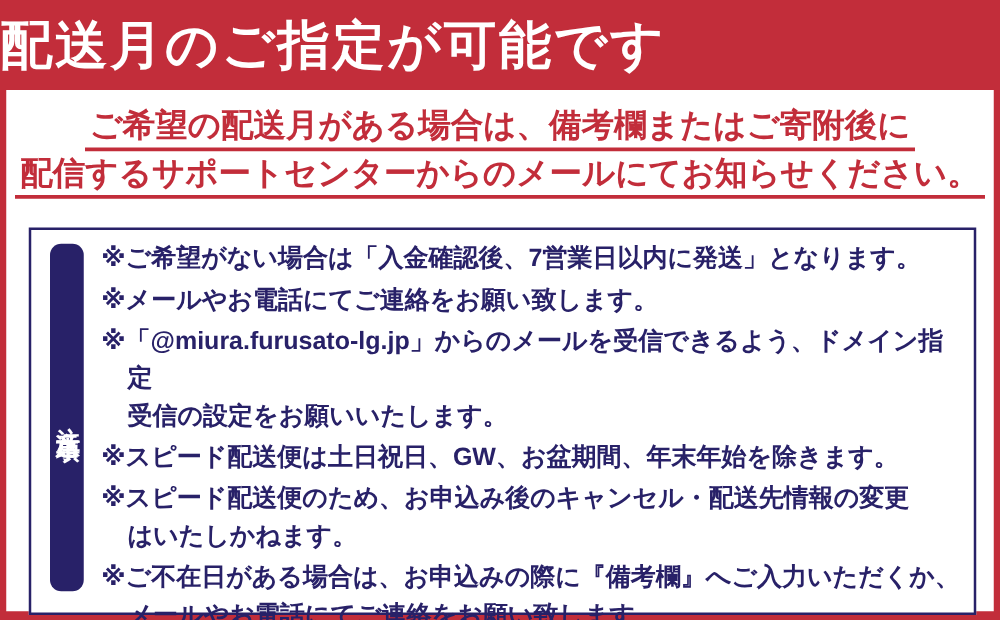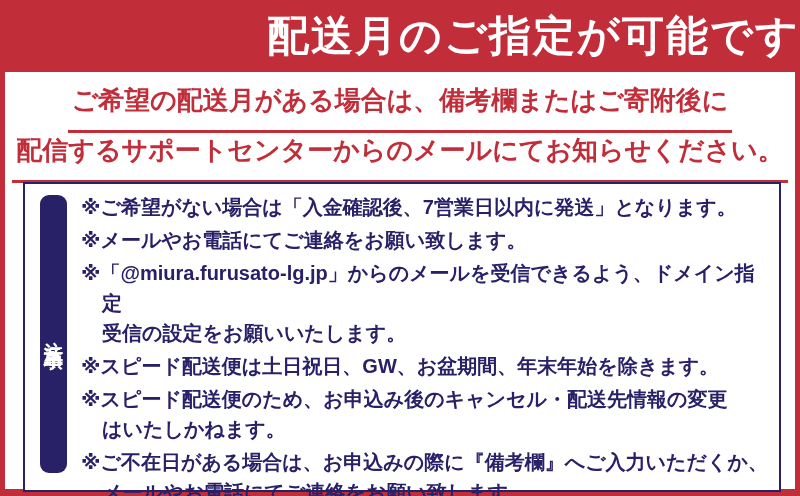--- a/index.html
+++ b/index.html
@@ -18,21 +18,21 @@
     position: relative;
     width: 800px; height: 496px;
     background: var(--red);
     overflow: hidden;
   }
   
   .banner {
     position: absolute;
     left: 0; top: 0; right: 0;
     height: 72px;
-    display: flex; align-items: center; justify-content: flex-end;
+    display: flex; align-items: center; justify-content: flex-start;
     background: var(--red);
   }
   .banner-title {
     margin: 0;
     color: #ffffff;
     font-size: 42px;
     font-weight: bold;
     letter-spacing: 2px;
     white-space: nowrap;
     line-height: 1;
@@ -49,21 +49,21 @@
     padding-top: 13px;
     text-align: center;
     color: var(--red);
     font-weight: bold;
     font-size: 26px;
     line-height: 31px;
   }
   .subtitle-line {
     display: inline-block;
     border-bottom: 3px solid currentColor;
-    padding: 0 4px 14px 4px;
+    padding: 0 4px 2px 4px;
     margin-bottom: 2px;
     white-space: nowrap;
   }
   
   .notes-box {
     position: absolute;
     left: 18px; top: 110px;
     width: 758px; height: 310px;
     border: 2px solid var(--navy);
     background: var(--bg);

